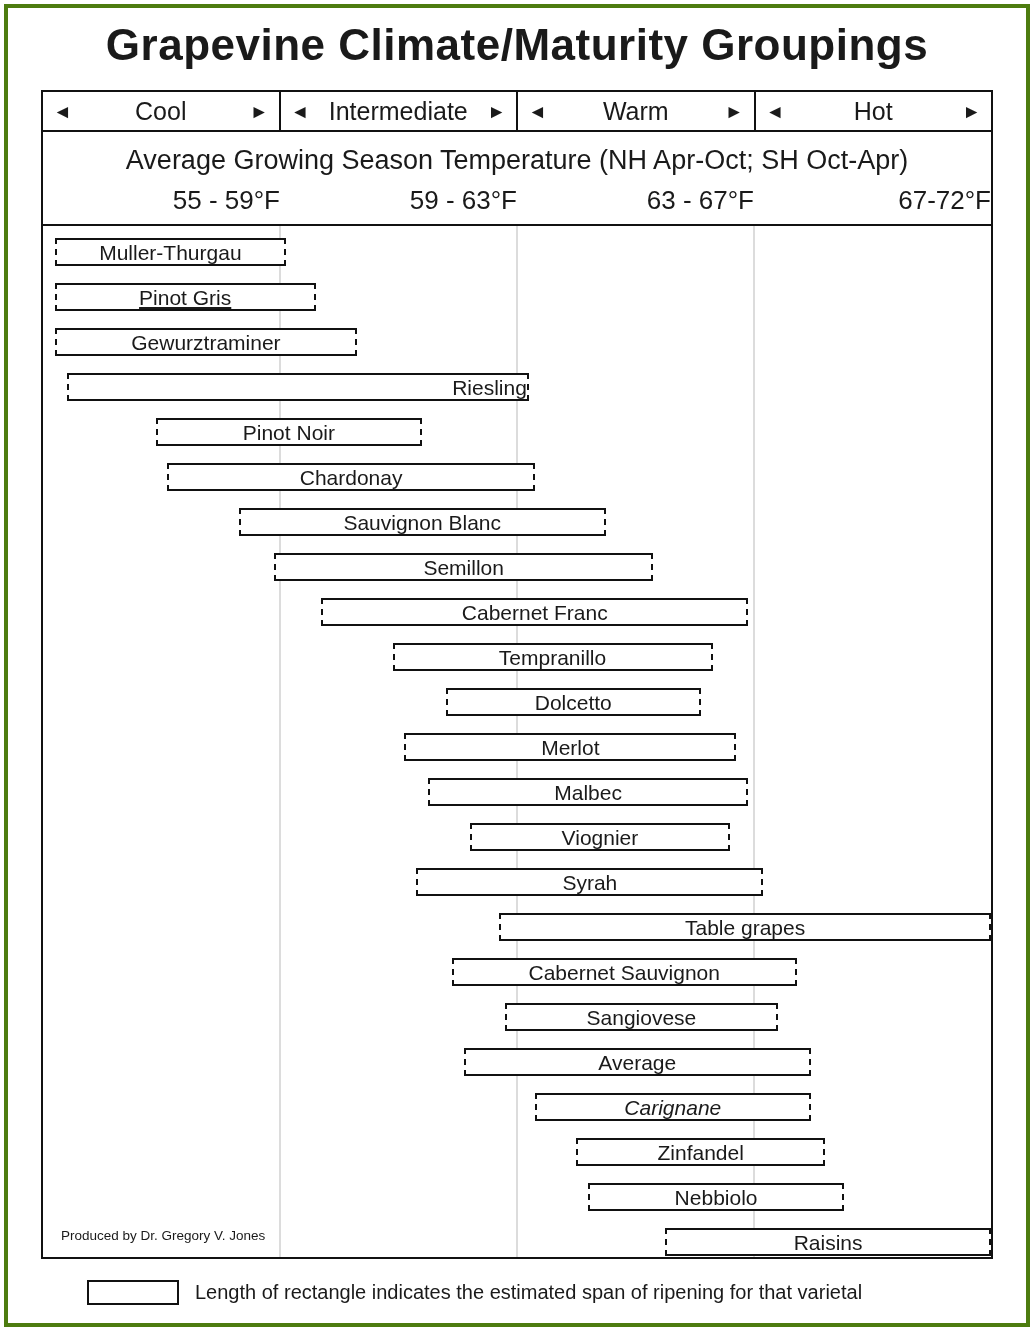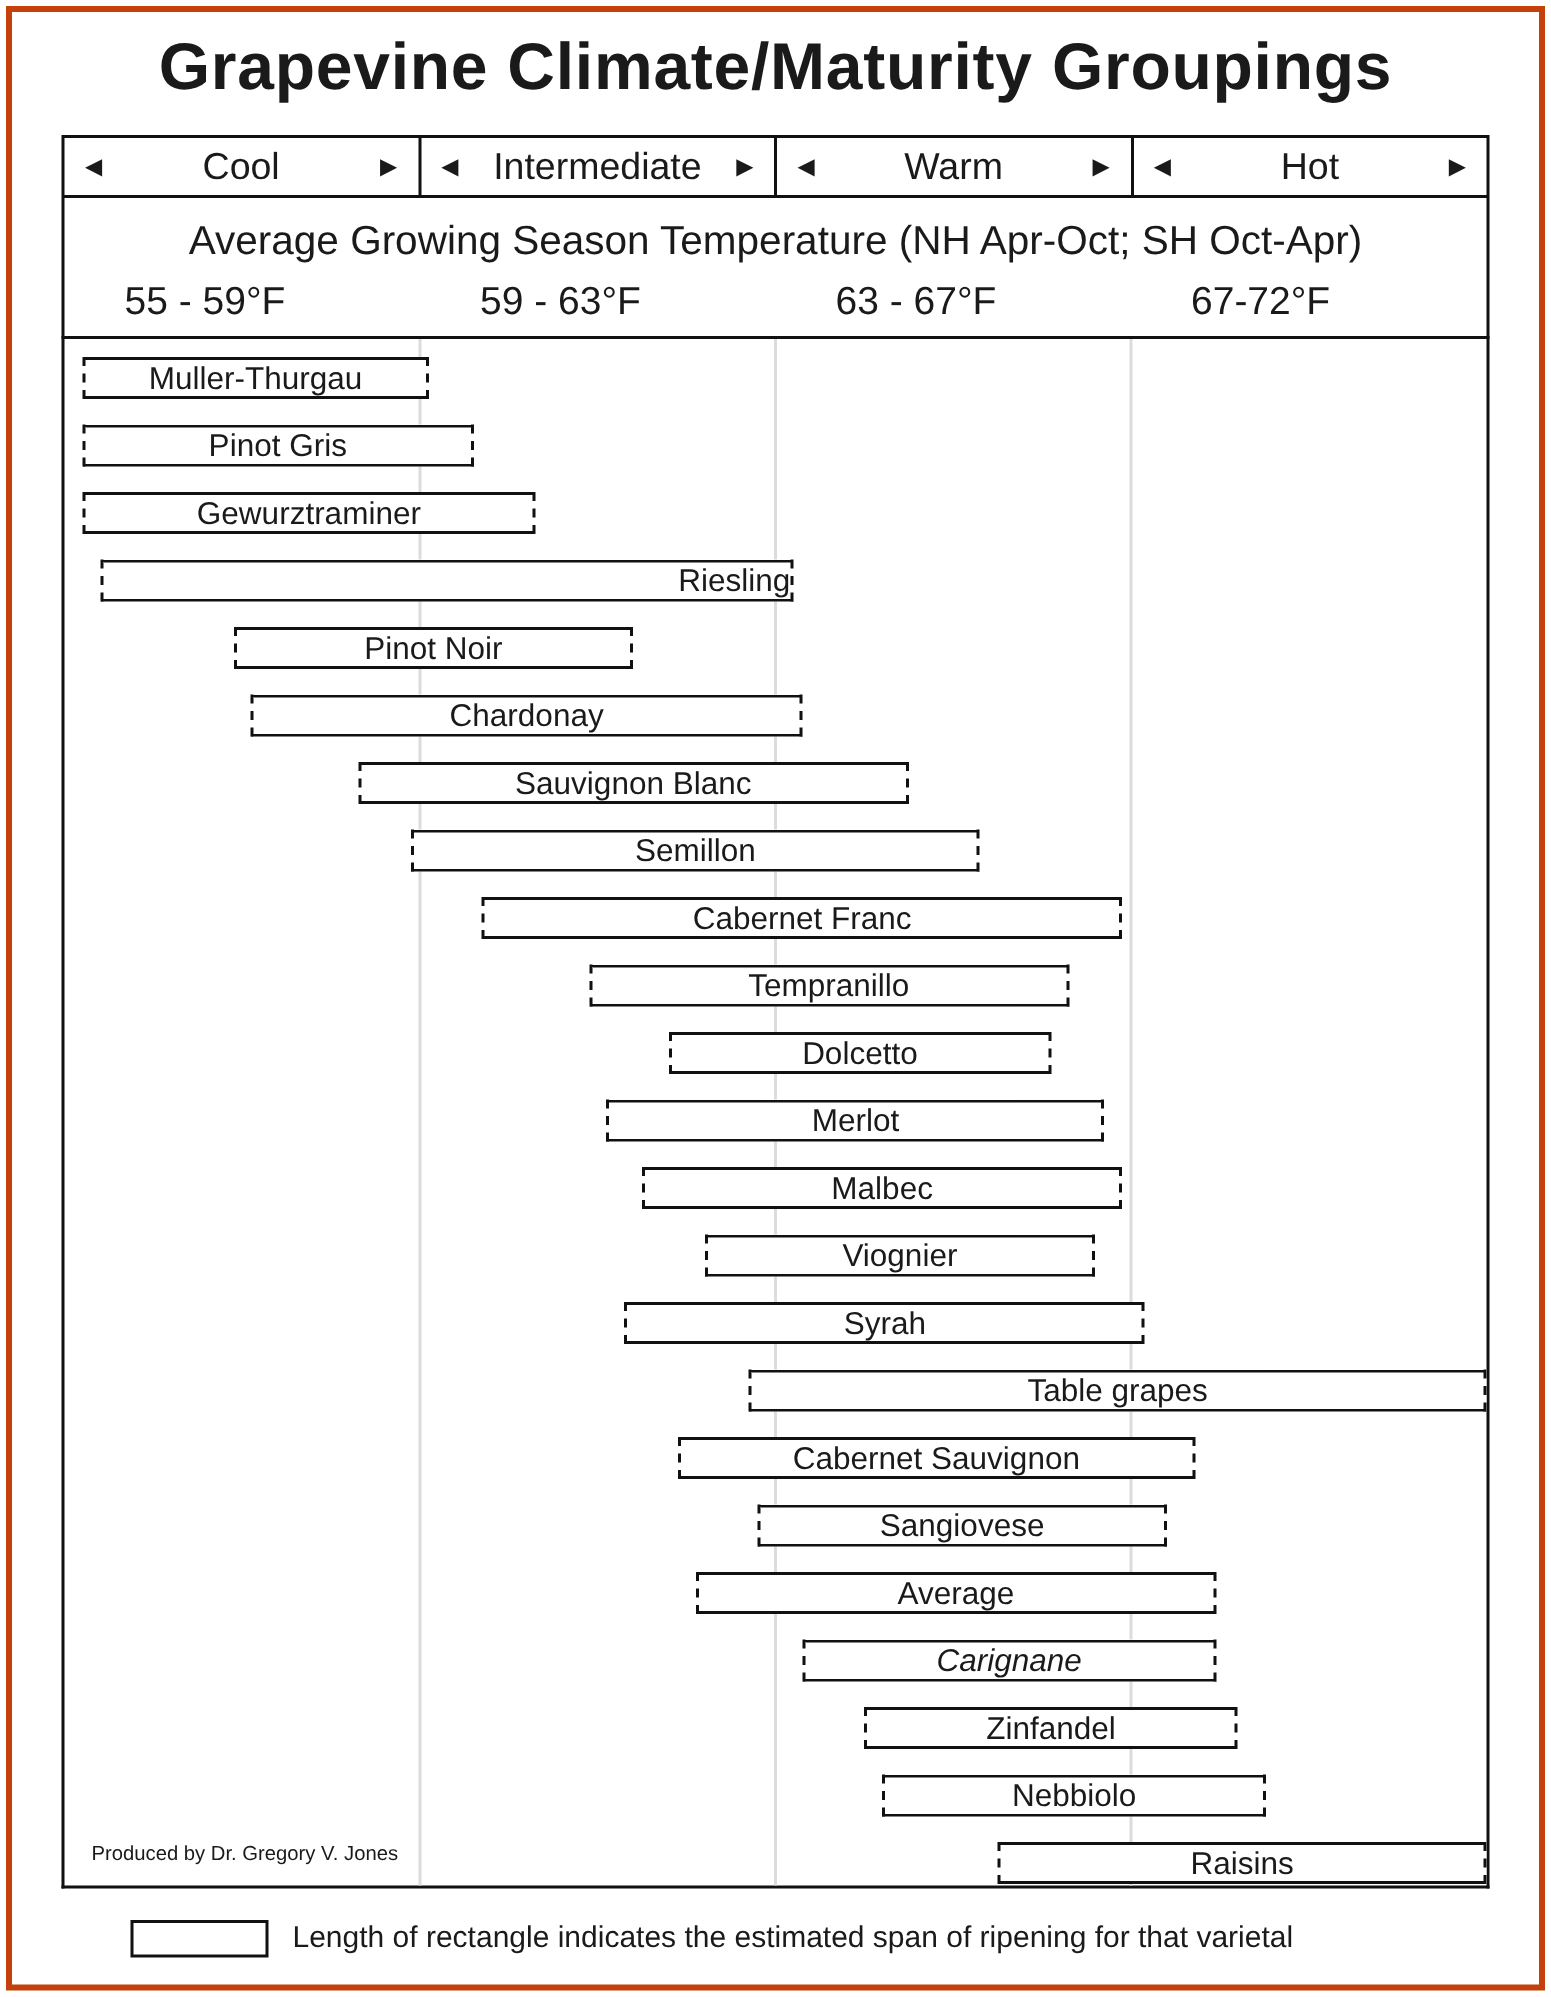--- a/index.html
+++ b/index.html
@@ -1,20 +1,20 @@
 <!DOCTYPE html>
 <html><head>
 <meta charset="utf-8">
 <style>
   html,body{margin:0;padding:0;background:#ffffff;}
   .page{
     position:relative;
     width:1026px;height:1323px;
     margin:4px;
-    border:4px solid #c2410c;
+    border:4px solid #4d7c0f;
     box-sizing:border-box;
     background:#fff;
     font-family:"Liberation Sans", sans-serif;
     color:#1a1a1a;
     overflow:hidden;
   }
   .title{
     position:absolute;top:12px;left:0;right:0;
     text-align:center;
     font-size:44px;font-weight:600;letter-spacing:0.5px;
@@ -38,21 +38,21 @@
   .zone .arrow{font-size:19px;line-height:1;}
   .zone .zlabel{font-size:25px;}
   .subhead{
     border:2.5px solid #111;border-top:none;
     box-sizing:border-box;
   }
   .subtitle{
     text-align:center;font-size:27px;padding:13px 0 5px 0;
   }
   .temps{display:flex;font-size:26px;padding:4px 0 8px 0;}
-  .temp{flex:1;text-align:left;padding-left:40px;}
+  .temp{flex:1;text-align:right;padding-left:40px;}
   .chart{
     position:relative;
     border:2.5px solid #111;border-top:none;
     box-sizing:border-box;
     height:1033px;
     background:#fff;
   }
   .gridline{
     position:absolute;top:0;bottom:0;width:2px;
     background:#dcdcdc;z-index:0;
@@ -127,21 +127,21 @@
     </div>
 
     <div class="chart">
       <div class="credit">Produced by Dr. Gregory V. Jones</div>
     <div class="gridline" style="left: calc(25% - 1px);"></div>
         <div class="gridline" style="left: calc(50% - 1px);"></div>
         <div class="gridline" style="left: calc(75% - 1px);"></div>
         <div class="bar" style="left: 1.25%; width: 24.375%; top: 12px; height: 28px;">
           <span>Muller-Thurgau</span>
         </div>
-        <div class="bar" style="left: 1.25%; width: 27.5%; top: 57px; height: 28px;">
+        <div class="bar" style="left: 1.25%; width: 27.5%; top: 57px; height: 28px; text-decoration: underline;">
           <span>Pinot Gris</span>
         </div>
         <div class="bar" style="left: 1.25%; width: 31.875%; top: 102px; height: 28px;">
           <span>Gewurztraminer</span>
         </div>
         <div class="bar" style="left: 2.5%; width: 48.75%; top: 147px; height: 28px; justify-content: flex-end;">
           <span>Riesling</span>
         </div>
         <div class="bar" style="left: 11.875%; width: 28.125%; top: 192px; height: 28px;">
           <span>Pinot Noir</span>

